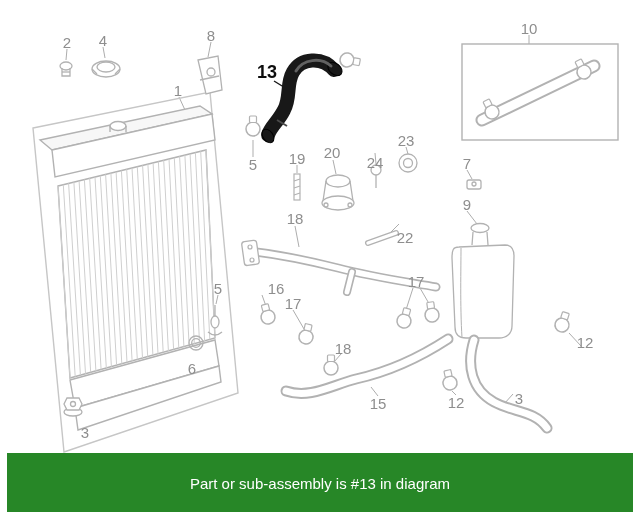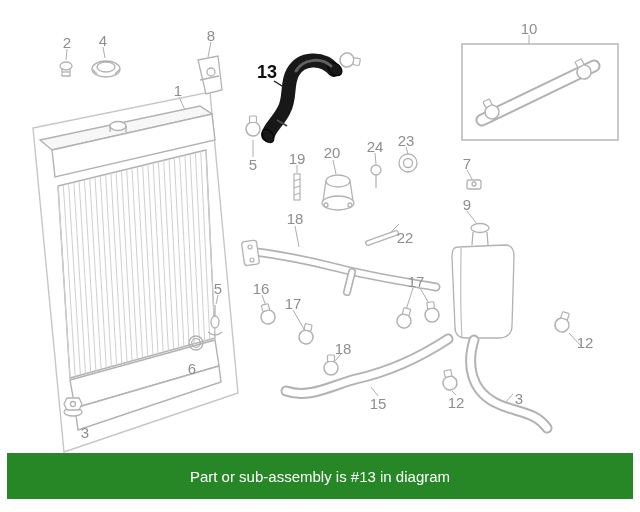--- a/index.html
+++ b/index.html
@@ -8,21 +8,21 @@
     font-family:"Liberation Sans",sans-serif;
   }
   svg.art{position:absolute;left:0;top:0;}
   .callout{
     position:absolute;transform:translate(-50%,-50%);
     font-size:15px;color:#8e8e8e;white-space:nowrap;user-select:none;
     font-family:"Liberation Sans",sans-serif;
   }
   .callout.hl{color:#0d0d0d;font-weight:700;font-size:18px;}
   .banner{
-    position:absolute;left:7px;right:7px;top:453px;height:46px;
+    position:absolute;left:7px;right:7px;top:453px;height:60px;
     background:#278727;color:#ffffff;
     display:flex;flex-direction:row;align-items:center;justify-content:center;
     font-size:15px;line-height:21px;text-align:center;
   }
 </style>
 </head>
 <body>
 
 <div class="screen">
 
@@ -223,28 +223,28 @@
   </svg>
 
   <div class="callout" style="left:67px;top:42px">2</div>
   <div class="callout" style="left:103px;top:40px">4</div>
   <div class="callout" style="left:211px;top:35px">8</div>
   <div class="callout" style="left:178px;top:90px">1</div>
   <div class="callout hl" style="left:267px;top:72px">13</div>
   <div class="callout" style="left:253px;top:164px">5</div>
   <div class="callout" style="left:297px;top:158px">19</div>
   <div class="callout" style="left:332px;top:152px">20</div>
-  <div class="callout" style="left:375px;top:146px">24</div>
+  <div class="callout" style="left:375px;top:162px">24</div>
   <div class="callout" style="left:406px;top:140px">23</div>
   <div class="callout" style="left:529px;top:28px">10</div>
   <div class="callout" style="left:295px;top:218px">18</div>
   <div class="callout" style="left:405px;top:237px">22</div>
   <div class="callout" style="left:467px;top:163px">7</div>
   <div class="callout" style="left:467px;top:204px">9</div>
-  <div class="callout" style="left:261px;top:288px">16</div>
+  <div class="callout" style="left:276px;top:288px">16</div>
   <div class="callout" style="left:293px;top:303px">17</div>
   <div class="callout" style="left:416px;top:281px">17</div>
   <div class="callout" style="left:218px;top:288px">5</div>
   <div class="callout" style="left:192px;top:368px">6</div>
   <div class="callout" style="left:343px;top:348px">18</div>
   <div class="callout" style="left:378px;top:403px">15</div>
   <div class="callout" style="left:456px;top:402px">12</div>
   <div class="callout" style="left:585px;top:342px">12</div>
   <div class="callout" style="left:519px;top:398px">3</div>
   <div class="callout" style="left:85px;top:432px">3</div>

